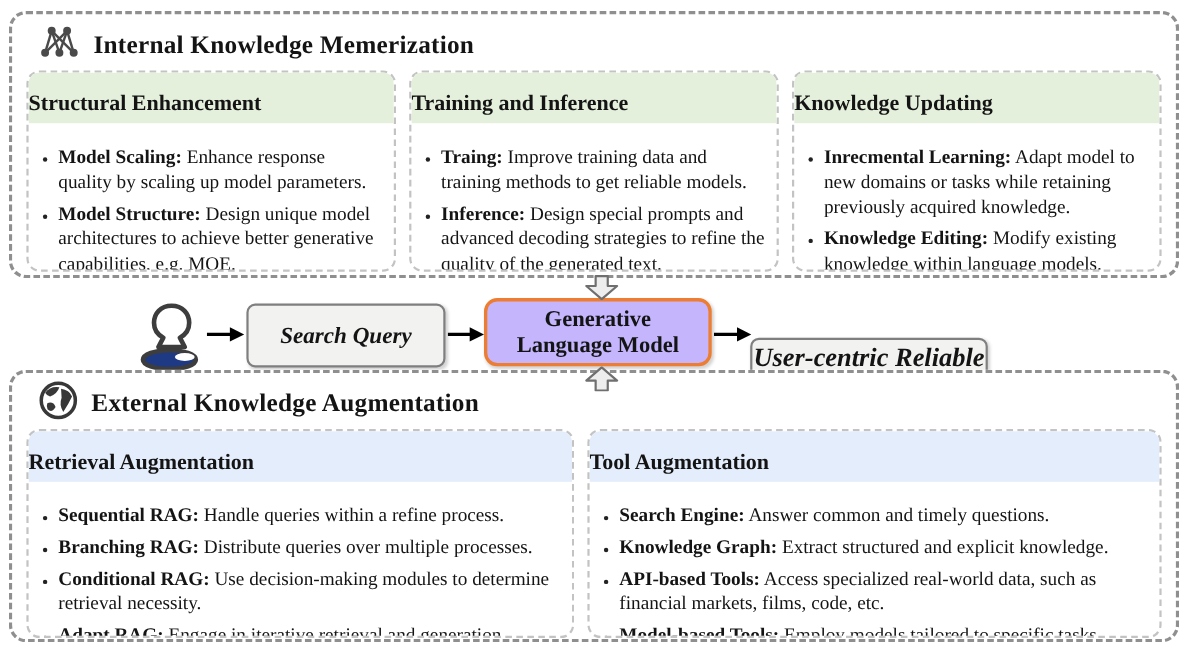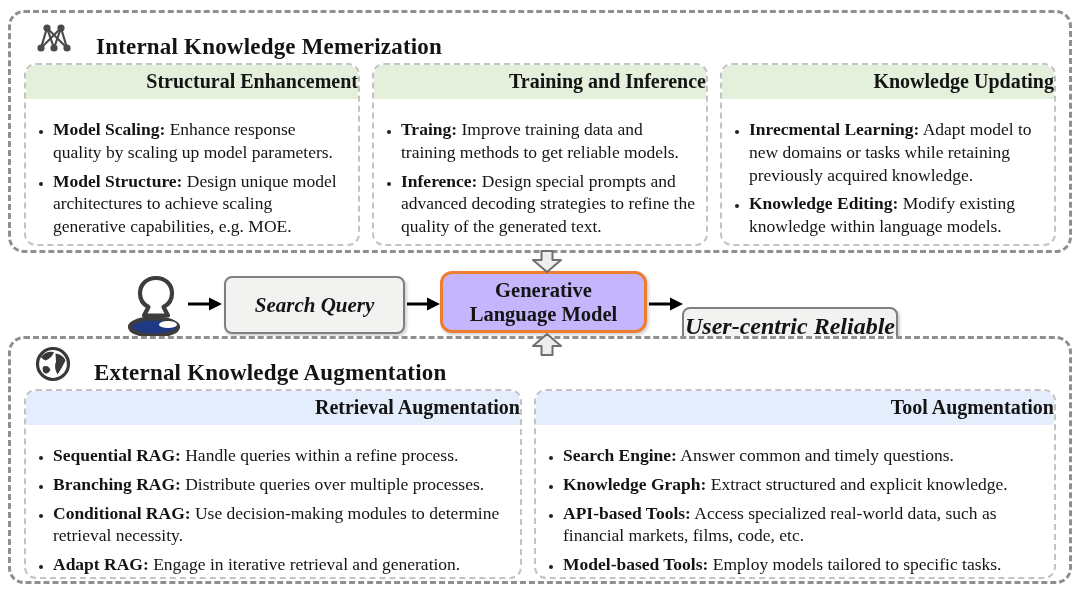--- a/index.html
+++ b/index.html
@@ -7,32 +7,32 @@
     width:1080px; height:608px; position:relative; overflow:hidden;
     background:#ffffff; font-family:"Liberation Serif", serif; color:#141414;
   }
   .outer-box {
     position:absolute; box-sizing:border-box; background:#ffffff;
     border:3px dashed #8f8f8f; border-radius:16px;
   }
   #internal-section { left:8px;  top:10px;  width:1064px; height:243px; }
   #external-section { left:8px;  top:336px; width:1064px; height:248px; }
 
-  .sec-header { display:flex; align-items:flex-end; gap:23px; padding:7px 0 3px 24px; }
+  .sec-header { display:flex; align-items:center; gap:12px; padding:7px 0 3px 24px; }
   .sec-title  { font-weight:bold; font-size:23px; letter-spacing:0.2px; }
 
   .cards-row { display:flex; gap:12px; padding:0 13px; }
   .card {
     box-sizing:border-box; background:#ffffff; overflow:hidden;
     border:2px dashed #c3c3c3; border-radius:12px; flex:1;
   }
   #internal-section .card { height:183px; }
   #external-section .card { height:190px; }
   .card-header {
-    text-align:right; font-weight:bold; font-size:20px; padding:5px 0 6px;
+    text-align:left; font-weight:bold; font-size:20px; padding:17px 0 6px;
   }
   .green-header { background:#E4F0DC; }
   .blue-header  { background:#E3EDFB; }
   .card-body { padding:3px 10px 6px 6px;margin-top:12px; }
   ul.bullets { margin:4px 0 0; padding-left:21px; list-style:disc outside; }
   ul.bullets li { font-size:17.5px; line-height:1.3; margin-bottom:6px; }
   ul.bullets li::marker { font-size:12px; color:#222; }
   .retrieval-card { flex:0 0 498px !important; }
   .tool-card      { flex:1; }
 
@@ -87,21 +87,21 @@
       </svg>
     </span>
     <span class="sec-title">Internal Knowledge Memerization</span>
   </div>
   <div class="cards-row">
     <div class="card">
       <div class="card-header green-header">Structural Enhancement</div>
       <div class="card-body">
         <ul class="bullets">
           <li><b>Model Scaling:</b> <span>Enhance response quality by scaling up model parameters.</span></li>
-          <li><b>Model Structure:</b> <span>Design unique model architectures to achieve scaling generative capabilities, e.g. MOE.</span></li>
+          <li><b>Model Structure:</b> <span>Design unique model architectures to achieve better generative capabilities, e.g. MOE.</span></li>
         </ul>
       </div>
     </div>
     <div class="card">
       <div class="card-header green-header">Training and Inference</div>
       <div class="card-body">
         <ul class="bullets">
           <li><b>Traing:</b> <span>Improve training data and training methods to get reliable models.</span></li>
           <li><b>Inference:</b> <span>Design special prompts and advanced decoding strategies to refine the quality of the generated text.</span></li>
         </ul>

